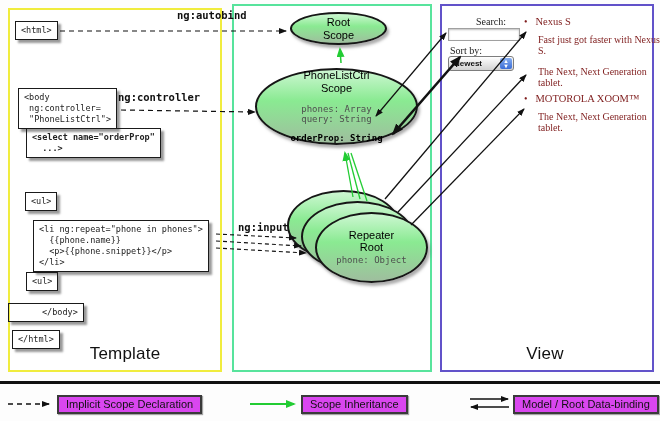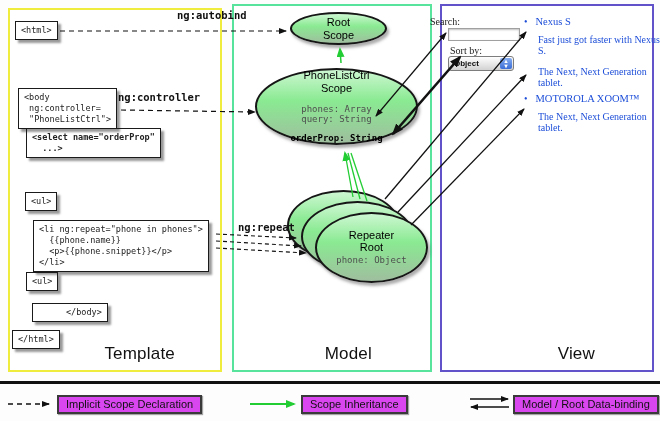--- a/index.html
+++ b/index.html
@@ -3,21 +3,21 @@
 <meta charset="utf-8">
 <style>
   * { margin:0; padding:0; box-sizing:border-box; }
   html,body { background:#fdfdfd; }
   .stage { position:relative; width:660px; height:421px; background:#fdfdfd; overflow:hidden;
            font-family:"Liberation Sans", sans-serif; }
   .panel { position:absolute; background:#fff; z-index:1; }
   .panel-template { left:8px; top:8px; width:214px; height:364px; border:2px solid #f0ec3d; }
   .panel-model    { left:232px; top:4px; width:200px; height:368px; border:2px solid #57e39c; }
   .panel-view     { left:440px; top:4px; width:214px; height:368px; border:2px solid #6152c9; }
-  .panel-label { position:absolute; width:100px; text-align:right; top:344px; z-index:2;
+  .panel-label { position:absolute; width:100px; text-align:center; top:344px; z-index:2;
                  font-size:17px; color:#111; letter-spacing:0.2px; }
 
   .codebox { position:absolute; z-index:3; white-space:pre;
              font-family:"DejaVu Sans Mono", monospace; font-size:8.5px; line-height:1.28;
              color:#222; padding:3px 5px;
              background:linear-gradient(150deg,#f9f96a 0%,#ededd52 0%,#ecec54 45%,#b7b75e 100%);
              border:1px solid #1a1a1a; box-shadow:3px 3px 2px rgba(70,70,70,0.55); }
   .codebox.bold { font-weight:bold; }
 
   .scope { position:absolute; z-index:3; border-radius:50%;
@@ -45,21 +45,21 @@
               border-radius:3px; background:linear-gradient(180deg,#ffffff 0%,#d2d2d2 100%);
               font-size:8px; font-weight:bold; color:#111; line-height:13px; padding-left:5px; }
   .stepper { position:absolute; right:1px; top:1px; bottom:1px; width:12px; border-radius:2px;
              background:linear-gradient(180deg,#86aef1 0%,#3a6cd6 100%);
              display:flex; flex-direction:column; align-items:center; justify-content:center;
              color:#fff; }
   .stepper span { font-size:6px; line-height:5px; }
   .stepper .up::before { content:"▴"; }
   .stepper .down::before { content:"▾"; }
 
-  .view-item { position:absolute; z-index:3; font-family:"Liberation Serif", serif; color:#1d4ed8; }
+  .view-item { position:absolute; z-index:3; font-family:"Liberation Serif", serif; color:#7f1d1d; }
   .view-item .title { font-size:10.5px; }
   .view-item .title::before { content:"•"; margin-right:8px; font-size:10px; }
   .view-item .desc { font-size:10px; margin-top:7px; margin-left:14px; }
 
   .rule { position:absolute; left:0; top:381px; width:660px; height:3px; background:#111; z-index:2; }
   .legend-box { position:absolute; top:395px; z-index:3; background:#d946ef; border:2px solid #3a3a3a;
                 box-shadow:1px 1px 1px rgba(0,0,0,0.35); font-size:11px; color:#111;
                 padding:1px 7px 2px 7px; white-space:nowrap; }
 
   svg.wires { position:absolute; left:0; top:0; z-index:5; pointer-events:none; }
@@ -67,41 +67,40 @@
 </head>
 <body>
 
 <div class="stage">
 
   <div class="panel panel-template"></div>
   <div class="panel panel-model"></div>
   <div class="panel panel-view"></div>
 
   <div class="panel-label" style="left:75px;">Template</div>
-  <div class="panel-label" style="left:272px;">Model</div>
   <div class="panel-label" style="left:495px;">View</div>
 
   <div class="codebox" style="left:15px;top:21px;">&lt;html&gt;</div>
   <div class="codebox" style="left:18px;top:88px;">&lt;body
  ng:controller=
  "PhoneListCtrl"&gt;</div>
   <div class="codebox bold" style="left:26px;top:128px;">&lt;select name="orderProp"
   ...&gt;</div>
   <div class="codebox" style="left:25px;top:192px;">&lt;ul&gt;</div>
   <div class="codebox" style="left:33px;top:220px;">&lt;li ng:repeat="phone in phones"&gt;
   {{phone.name}}
   &lt;p&gt;{{phone.snippet}}&lt;/p&gt;
 &lt;/li&gt;</div>
   <div class="codebox" style="left:26px;top:272px;">&lt;ul&gt;</div>
-  <div class="codebox" style="left:32px;top:303px;padding-left:33px;">&lt;/body&gt;</div>
+  <div class="codebox" style="left:8px;top:303px;padding-left:33px;">&lt;/body&gt;</div>
   <div class="codebox" style="left:12px;top:330px;">&lt;/html&gt;</div>
 
   <div class="edge-label" style="left:145px;top:9px;margin-left:32px;">ng:autobind</div>
   <div class="edge-label" style="left:118px;top:91px;">ng:controller</div>
-  <div class="edge-label" style="left:238px;top:221px;">ng:repeat</div>
+  <div class="edge-label" style="left:238px;top:221px;">ng:input</div>
 
   <div class="scope" style="left:290px;top:12px;width:97px;height:33px;">
     <div class="scope-title">Root
 Scope</div>
   </div>
 
   <div class="scope" style="left:255px;top:68px;width:163px;height:77px;gap:8px;">
     <div class="scope-title">PhoneListCtrl
 Scope</div>
     <div class="scope-props">phones: Array
@@ -110,25 +109,25 @@
   </div>
 
   <div class="scope scope-back" style="left:287px;top:190px;width:113px;height:71px;"></div>
   <div class="scope scope-back" style="left:301px;top:201px;width:113px;height:71px;"></div>
   <div class="scope" style="left:315px;top:212px;width:113px;height:71px;">
     <div class="scope-title">Repeater
 Root</div>
     <div class="scope-props">phone: Object</div>
   </div>
 
-  <div class="view-label" style="left:430px;top:16px;">Search:</div>
+  <div class="view-label" style="left:476px;top:16px;">Search:</div>
   <input class="search-input" style="left: 448px; top: 28px;" value="">
   <div class="view-label" style="left:450px;top:45px;">Sort by:</div>
   <div class="dropdown" style="left:448px;top:56px;">
-    <span>Object</span>
+    <span>Newest</span>
     <span class="stepper">
         <span class="up"></span>
         <span class="down"></span>
       </span>
   </div>
 
   <div class="view-item" style="left:524px;top:16px;">
     <div class="title">Nexus S</div>
     <div class="desc">Fast just got faster with Nexus S.</div>
   </div>

